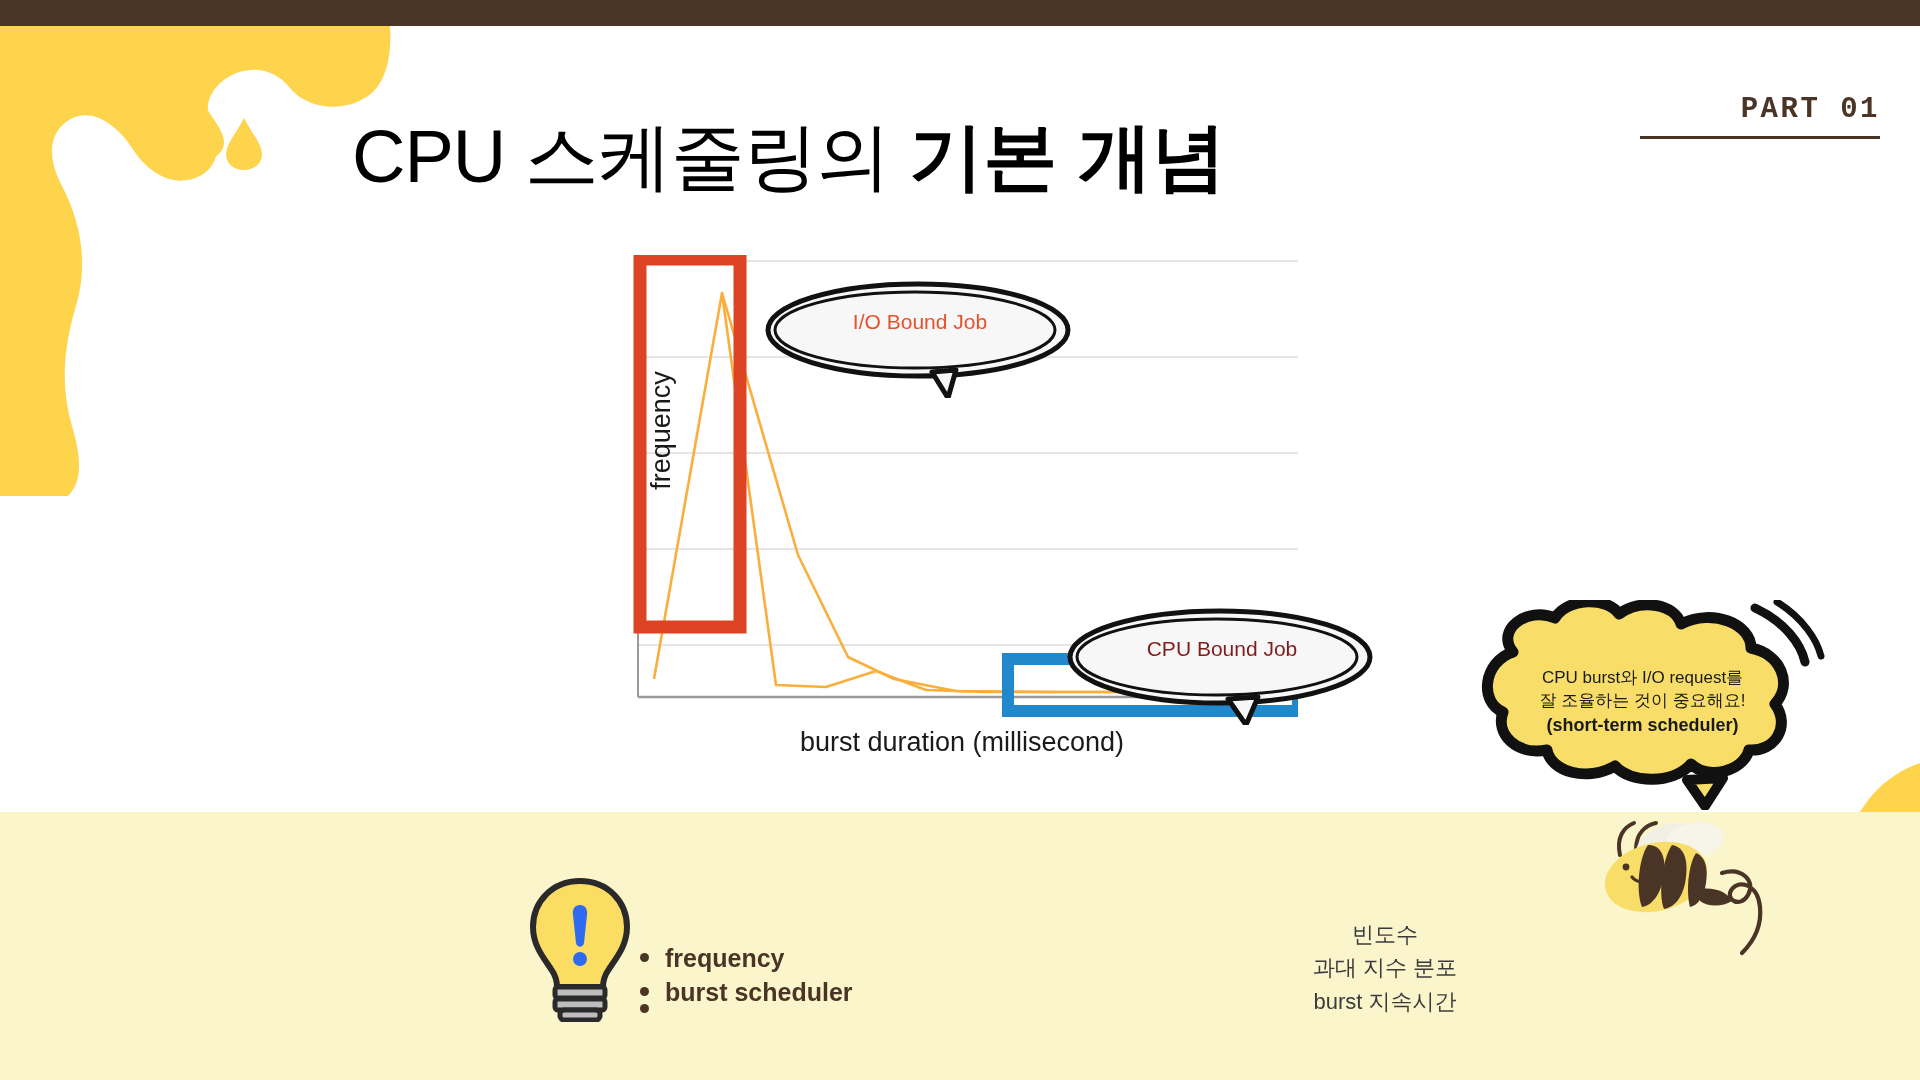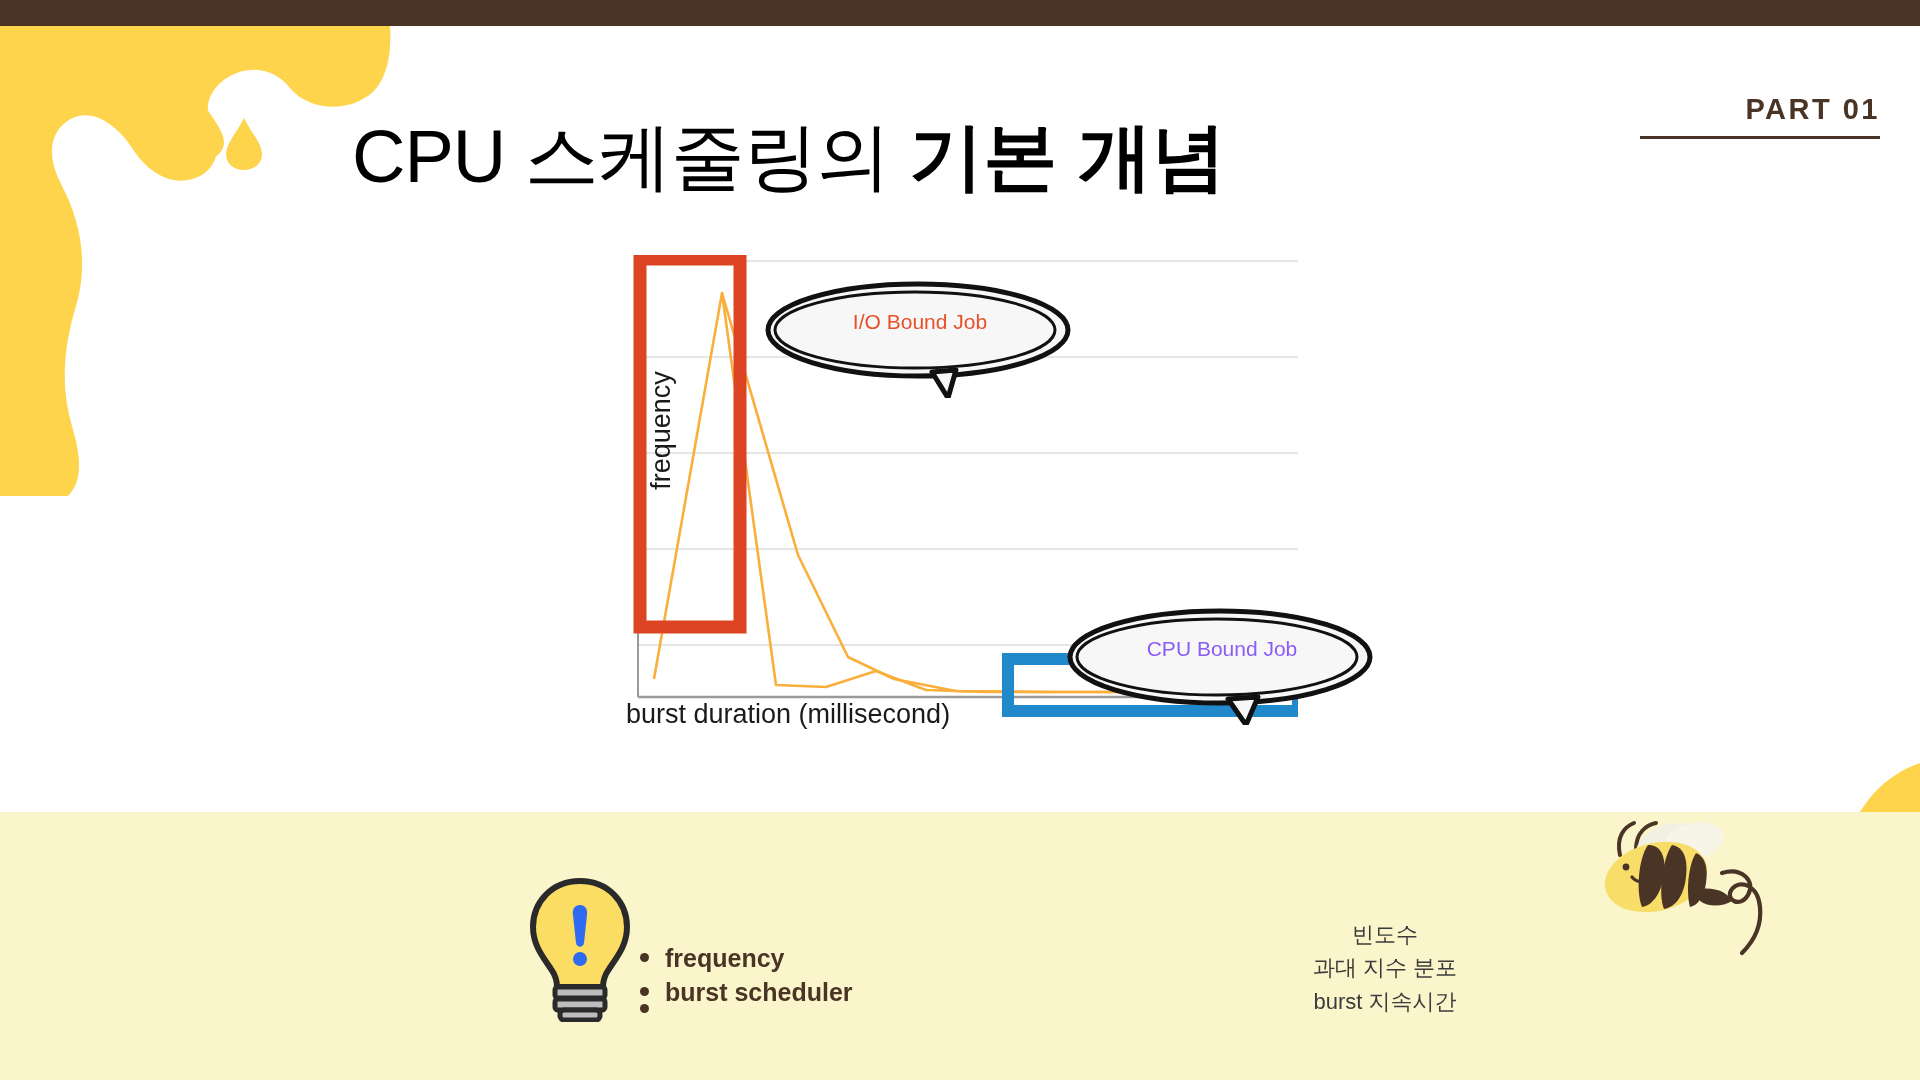--- a/index.html
+++ b/index.html
@@ -16,21 +16,21 @@
   
   .deco{position:absolute;pointer-events:none;}
   .honey-tl{top:26px;left:-10px;width:430px;height:470px;}
   .honey-br{right:-10px;bottom:-10px;width:420px;height:330px;}
   .drip1{top:100px;left:180px;width:44px;height:60px;}
   .drip2{top:118px;left:226px;width:36px;height:52px;}
 
   
   .part-wrap{position:absolute;top:95px;right:40px;width:330px;text-align:right;}
   .part-label{
-    font-family:Liberation Sans, sans-serif;
+    font-family:Liberation Mono, monospace;
     font-weight:bold;font-size:29px;letter-spacing:2.5px;color:#4A3425;
     line-height:1;
   }
   .part-rule{margin-top:12px;height:3px;background:#4A3425;width:240px;margin-left:auto;}
 
   
   .title{
     position:absolute;top:120px;left:352px;
     font-size:74px;line-height:1;color:#000000;white-space:nowrap;
   }
@@ -39,34 +39,34 @@
 
   
   .chart{position:absolute;left:626px;top:255px;width:672px;height:515px;}
   .chart svg{display:block;}
   .ylabel{
     position:absolute;left:-24px;top:160px;
     transform:rotate(-90deg);transform-origin:center;
     font-size:27px;color:#1A1A1A;white-space:nowrap;
   }
   .xlabel{
-    position:absolute;left:0;top:444px;width:672px;text-align:left;
+    position:absolute;left:0;top:472px;width:672px;text-align:center;
     font-size:27px;color:#1A1A1A;
   }
 
   
   .bubble{position:absolute;}
   .bubble .btxt{
     position:absolute;width:100%;text-align:center;
     font-size:21px;white-space:nowrap;
   }
   .bub-io{left:760px;top:278px;width:320px;height:120px;}
   .bub-io .btxt{top:32px;color:#E8502A;}
   .bub-cpu{left:1062px;top:605px;width:320px;height:120px;}
-  .bub-cpu .btxt{top:32px;color:#8b5cf6;}
+  .bub-cpu .btxt{top:32px;color:#7f1d1d;}
 
   
   .cloud{position:absolute;left:1455px;top:600px;width:375px;height:210px;}
   .cloud-text{
     position:absolute;left:0;top:66px;width:375px;text-align:center;
     color:#1A1A1A;font-size:17px;line-height:1.38;
   }
   .cloud-text .bold{font-weight:bold;font-size:18px;}
 
   
@@ -159,20 +159,38 @@
 
   <div class="bubble bub-cpu">
     <svg width="320" height="120" viewBox="0 0 320 120">
       <ellipse cx="158" cy="52" rx="150" ry="46" fill="#F7F7F7" stroke="#111111" stroke-width="5"></ellipse>
       <ellipse cx="155" cy="52" rx="140" ry="38" fill="none" stroke="#111111" stroke-width="3"></ellipse>
       <path d="M196,92 L184,120 L166,94 Z" fill="#F7F7F7" stroke="#111111" stroke-width="5" stroke-linejoin="round"></path>
     </svg>
     <div class="btxt">CPU Bound Job</div>
   </div>
 
+  <div class="cloud">
+    <svg width="375" height="210" viewBox="0 0 375 210">
+      <path d="M58,52 C40,30 72,6 100,18 C112,-2 152,-4 164,14
+               C186,-2 220,4 226,24 C258,8 296,24 296,48
+               C326,54 338,84 320,104 C336,126 320,152 294,150
+               C288,172 252,180 236,164 C218,184 176,184 160,166
+               C132,182 96,172 92,150 C62,156 40,134 48,112
+               C24,102 28,62 58,52 Z" fill="#F8DE68" stroke="#111111" stroke-width="11" stroke-linejoin="round"></path>
+      <path d="M268,178 L250,206 L232,180 Z" fill="#F8DE68" stroke="#111111" stroke-width="10" stroke-linejoin="round"></path>
+      <path d="M300,8 C330,22 346,44 350,62" fill="none" stroke="#111111" stroke-width="9" stroke-linecap="round"></path>
+      <path d="M322,2 C348,18 362,40 366,56" fill="none" stroke="#111111" stroke-width="7" stroke-linecap="round"></path>
+    </svg>
+    <div class="cloud-text">
+      <div>CPU burst와 I/O request를</div>
+      <div>잘 조율하는 것이 중요해요!</div>
+      <div class="bold">(short-term scheduler)</div>
+    </div>
+  </div>
 
   <div class="band"></div>
 
   <svg class="bulb" viewBox="0 0 110 145">
     <path d="M55,4 C27,4 8,25 8,50 C8,68 18,80 26,92 C31,99 32,104 32,110 H78
              C78,104 79,99 84,92 C92,80 102,68 102,50 C102,25 83,4 55,4 Z" fill="#FBDD63" stroke="#2A2A2A" stroke-width="6"></path>
     <path d="M55,28 C60,28 63,32 62,38 L59,66 C58,71 52,71 51,66 L48,38 C47,32 50,28 55,28 Z" fill="#2E6BF0"></path>
     <circle cx="55" cy="82" r="7" fill="#2E6BF0"></circle>
     <rect x="30" y="110" width="50" height="11" rx="3" fill="#BDBDBD" stroke="#2A2A2A" stroke-width="5"></rect>
     <rect x="30" y="122" width="50" height="11" rx="3" fill="#BDBDBD" stroke="#2A2A2A" stroke-width="5"></rect>

